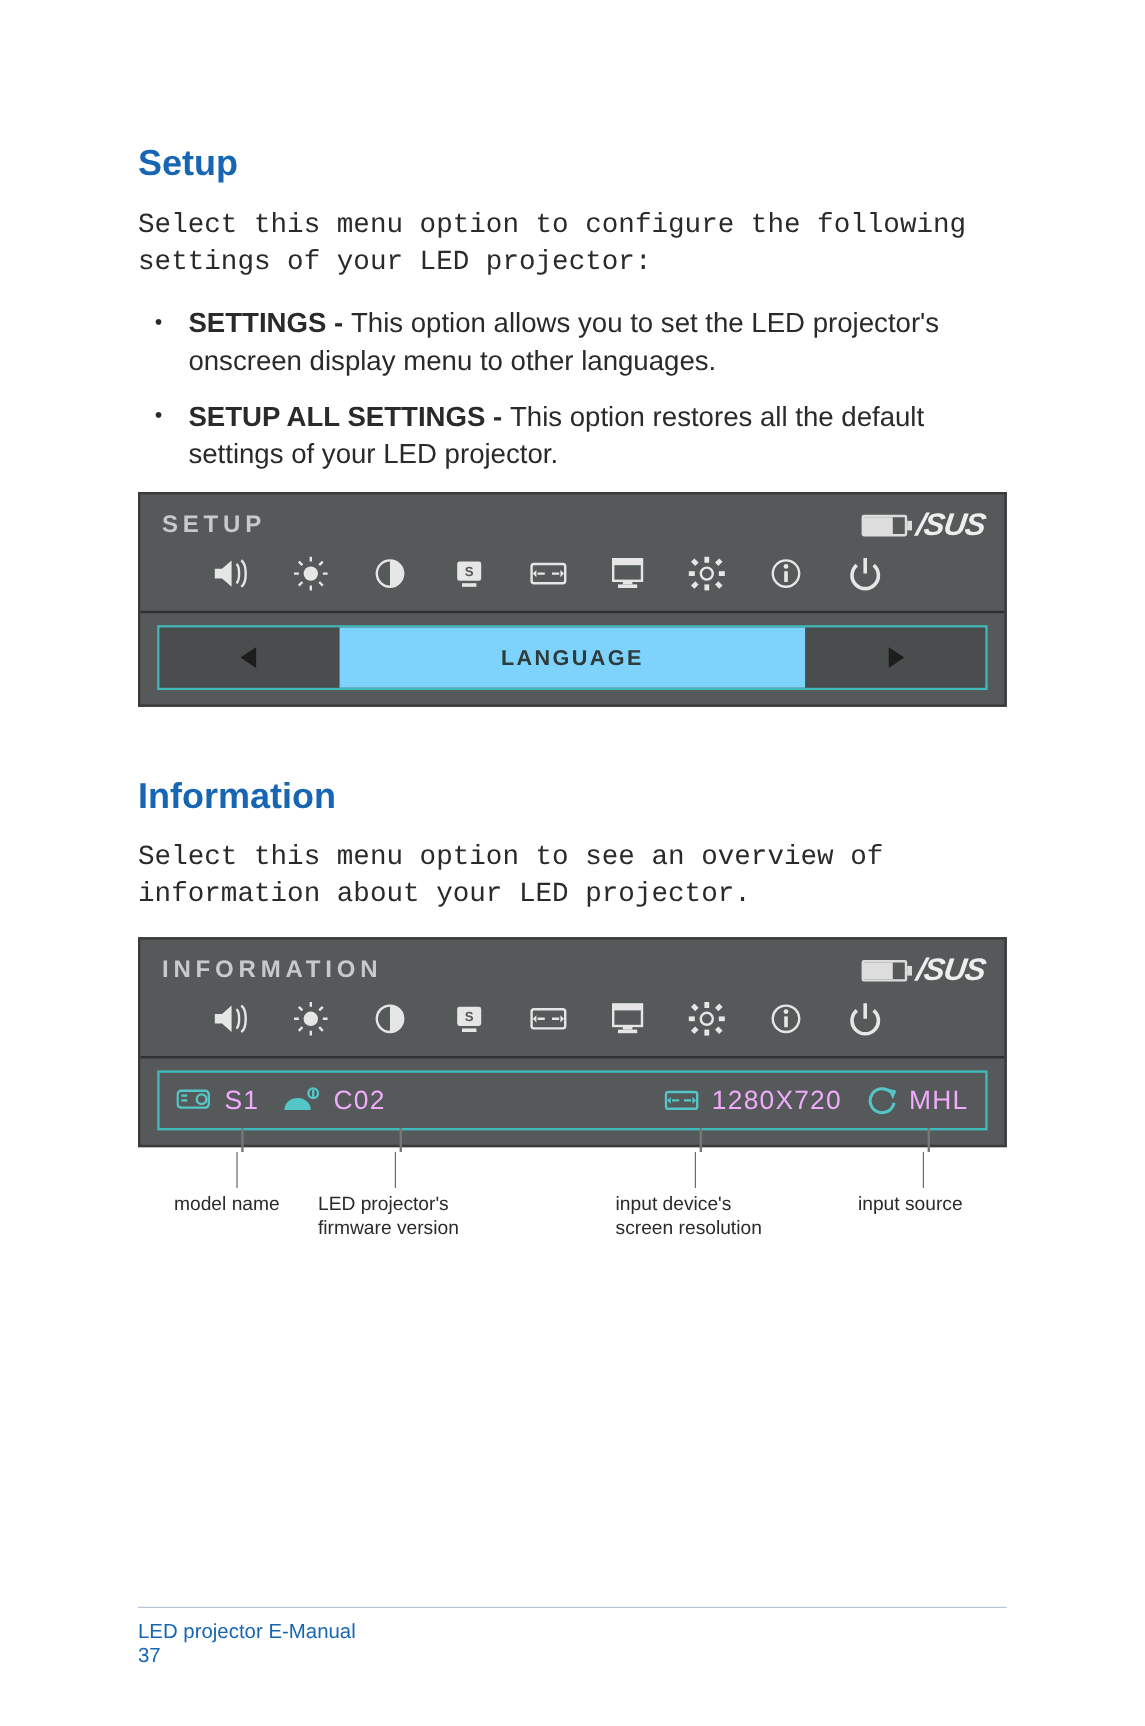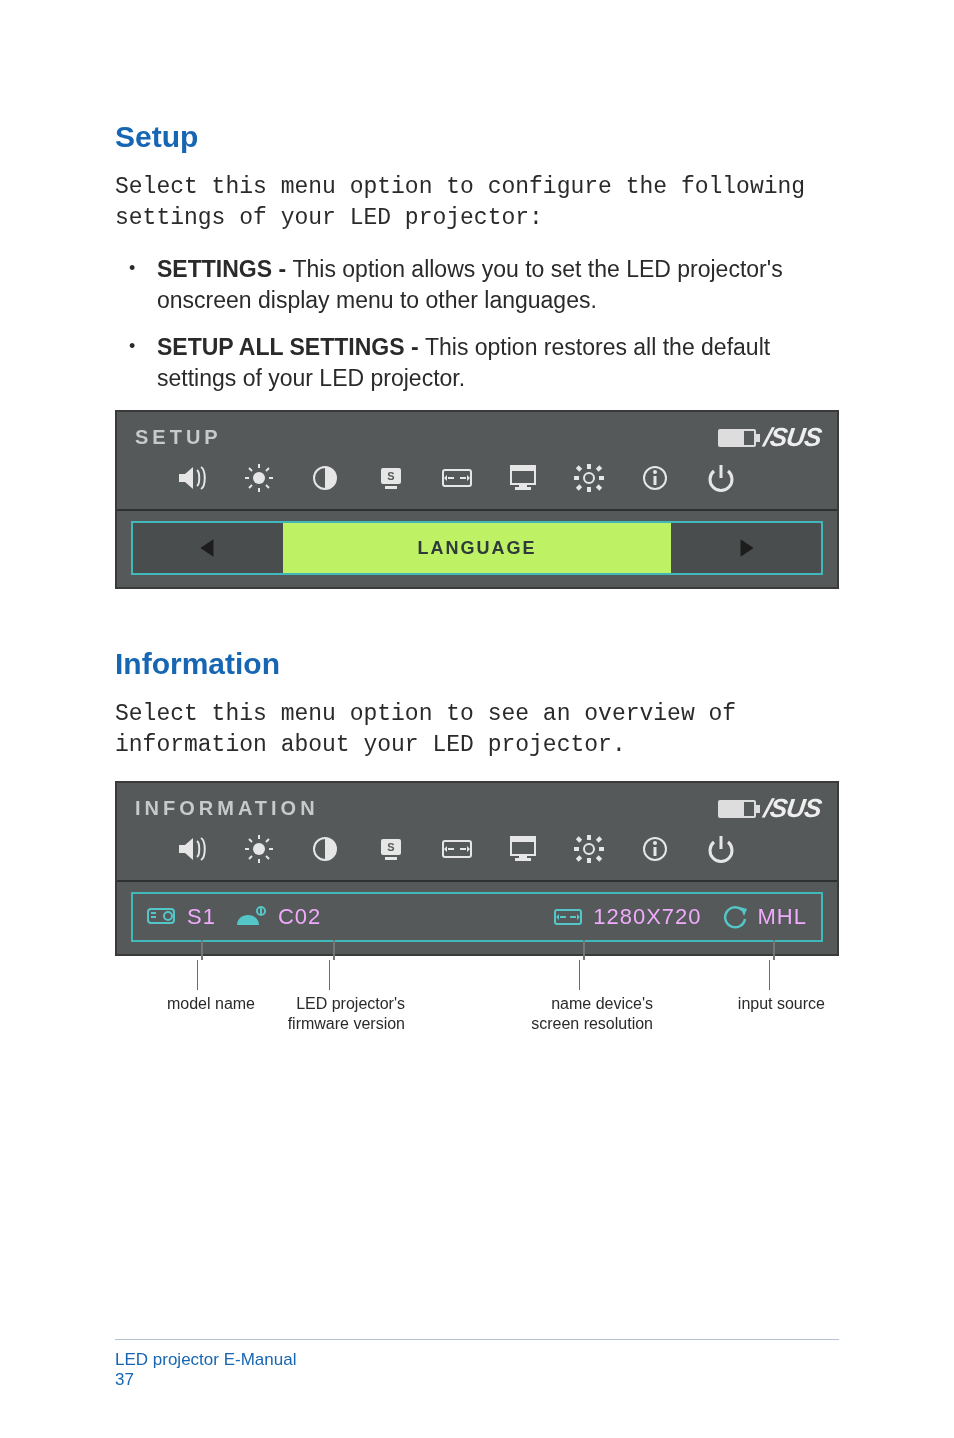--- a/index.html
+++ b/index.html
@@ -26,31 +26,31 @@
   .iconrow { display:flex; gap:26px; padding: 4px 18px 14px 56px; align-items:center; }
   .ic { width:40px; height:34px; display:flex; align-items:center; justify-content:center; }
   .ic svg { width:36px; height:32px; }
   .iconrow .ic { color:#e6e6e6; }
 
   .osd-body { border-top: 2px solid #2e3031; padding: 10px 14px 12px 14px; }
 
   .lang-row { display:flex; align-items:stretch; height:54px; border:2px solid #3fb9ba; }
   .lang-arrow { width:150px; background:#4a4d4e; display:flex; align-items:center; justify-content:center; }
   .lang-arrow svg{ width:26px; height:26px; fill:#1d1d1d;}
-  .lang-mid { flex:1; background:#bef264; display:flex; align-items:center; justify-content:center; color:#2f3a3a; font-size:18px; letter-spacing:2px; font-weight:600;}
+  .lang-mid { flex:1; background:#7dd3fc; display:flex; align-items:center; justify-content:center; color:#2f3a3a; font-size:18px; letter-spacing:2px; font-weight:600;}
 
   .info-body { display:flex; align-items:center; gap:18px; border:2px solid #3fb9ba; padding:10px 14px; position:relative; }
   .info-item { display:flex; align-items:center; gap:10px; font-size:22px; color:#f0abfc; }
   .info-item.big { font-size:22px; }
   .info-item .val { font-weight:500; letter-spacing:1px;}
   .tick { position:absolute; width:2px; height:20px; background:#777; bottom:-20px; }
 
   .callouts { position:relative; height:80px; margin-top:4px;}
   .callouts .line { position:absolute; width:1px; background:#6b6b6b; }
-  .callouts .lbl { position:absolute; font-size:16px; color:#2a2a2a; text-align:right; line-height:1.2; }
+  .callouts .lbl { position:absolute; font-size:16px; color:#2a2a2a; text-align:left; line-height:1.2; }
 
   .footer { position:absolute; bottom:48px; left:115px; right:115px; display:flex; justify-content:space-between; border-top:1px solid #b7c4d7; padding-top:10px; font-size:17px;flex-direction:column;}
   .footer .fl { color:#1766b3; }
   .footer .fr { color:#1766b3; }
 
   .section-gap { height: 58px; }
 </style>
 </head>
 <body>
 
@@ -309,21 +309,21 @@
     </div>
   </div>
 
   <div class="callouts">
     <div class="line" style="left:82px; top:0; height:30px;"></div>
     <div class="line" style="left:214px; top:0; height:30px;"></div>
     <div class="line" style="left:464px; top:0; height:30px;"></div>
     <div class="line" style="left:654px; top:0; height:30px;"></div>
     <div class="lbl" style="left:30px; top:34px; width:110px;">model name</div>
     <div class="lbl" style="left:150px; top:34px; width:140px;">LED projector's firmware version</div>
-    <div class="lbl" style="left:398px; top:34px; width:140px;">name device's screen resolution</div>
+    <div class="lbl" style="left:398px; top:34px; width:140px;">input device's screen resolution</div>
     <div class="lbl" style="left:600px; top:34px; width:110px;">input source</div>
   </div>
 
   <div class="footer">
     <span class="fl">LED projector E-Manual</span>
     <span class="fr">37</span>
   </div>
 
 </div>
 

